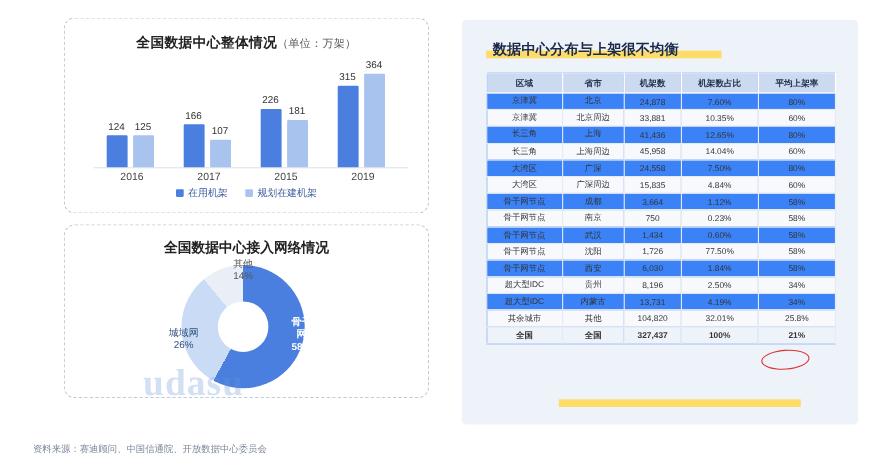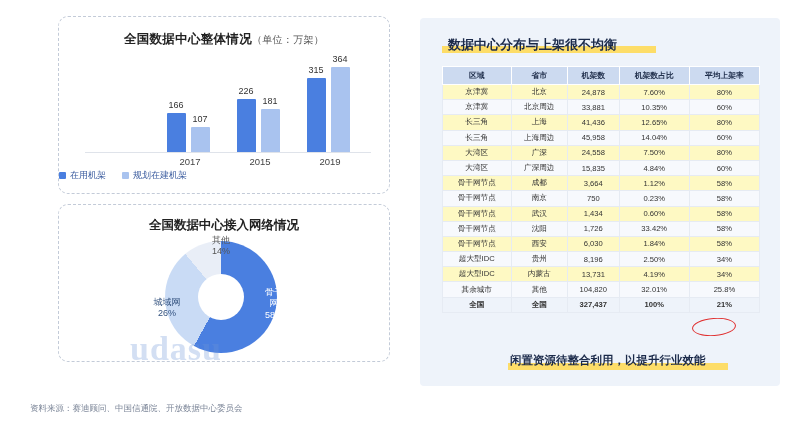--- a/index.html
+++ b/index.html
@@ -49,21 +49,21 @@
   }
   .bar-val.v1 { left:0px; }
   .bar-val.v2 { left:24px; }
   .xlab {
     position:absolute; top:96px; left:0; width:62px;
     text-align:center; font-size:9.5px; color:#444;
   }
 
   .legend {
     position:absolute; left:0; right:0; top:152px;
-    display:flex; gap:16px;
+    display:flex; justify-content:center; gap:16px;
     font-size:9px; color:#3b5c9f;
   }
   .legend .it { display:flex; align-items:center; gap:4px; }
   .sw { width:7px; height:7px; border-radius:1px; display:inline-block; }
   .sw.s1 { background:#4a7fe0; }
   .sw.s2 { background:#a9c3ef; }
 
   
   .donut-title {
     position:absolute; left:0; right:0; top:12px; text-align:center;
@@ -77,21 +77,21 @@
       #c9dbf5 208.8deg 320.4deg,
       #e9eef7 320.4deg 360deg
     );
   }
   .donut:after {
     content:""; position:absolute; left:50%; top:50%;
     width:46px; height:46px; margin:-23px 0 0 -23px;
     background:#fff; border-radius:50%;
   }
   .dlab { position:absolute; font-size:9px; line-height:1.25; text-align:center; }
-  .dlab.main { color:#ffffff; right:-4px; top:46px; width:42px; font-weight:normal;padding-left:16px; }
+  .dlab.main { color:#ffffff; right:-4px; top:46px; width:42px; font-weight:bold;padding-left:16px; }
   .dlab.city { color:#33527f; left:-20px; top:56px; width:44px; }
   .dlab.other { color:#555; left:34px; top:-6px; width:44px; }
 
   .source {
     position:absolute; left:30px; bottom:8px;
     font-size:8.5px; color:#7c8698;
   }
 
   
   .right-col {
@@ -105,21 +105,21 @@
   }
   .right-title:after {
     content:""; position:absolute; left:0; right:0; bottom:-1px; height:5px;
     background:#ffd84d; opacity:.85; z-index:-1;
   }
   .title-hl { position:absolute; left:22px; top:28px; width:214px; height:7px; background:#ffd84d; opacity:.85; }
 
   table.dc {
     position:absolute; left:22px; top:48px;
     width:318px; border-collapse:collapse;
-    background:#fef9c3;
+    background:#3b82f6;
     font-size:7.6px; color:#333;
   }
   table.dc th {
     background:#ccdaf0; color:#23324f; font-weight:bold;
     border:1px solid #ffffff;
     padding:3px 2px; text-align:center; font-size:7.8px;
   }
   table.dc td {
     border:1px solid #e6ebf3;
     padding:2.1px 2px; text-align:center;
@@ -158,20 +158,29 @@
   <div class="left-col">
 
     <div class="panel panel-a">
       <div class="bar-title">
         <span>全国数据中心整体情况</span><span class="unit">（单位：万架）</span>
       </div>
 
       <div class="chart-area">
         <div class="axis-line"></div>
 
+        <div class="group" style="left:4px;">
+          <div class="pair">
+            <div class="bar-val v1" style="bottom:32px;">124</div>
+            <div class="bar-val v2" style="bottom:32px;">125</div>
+            <div class="bar b1" style="height:29px;"></div>
+            <div class="bar b2" style="height:29px;"></div>
+          </div>
+          <div class="xlab">2016</div>
+        </div>
 
         <div class="group" style="left:74px;">
           <div class="pair">
             <div class="bar-val v1" style="bottom:42px;">166</div>
             <div class="bar-val v2" style="bottom:28px;">107</div>
             <div class="bar b1" style="height:39px;"></div>
             <div class="bar b2" style="height:25px;"></div>
           </div>
           <div class="xlab">2017</div>
         </div>
@@ -308,21 +317,21 @@
             <td>骨干网节点</td>
             <td>武汉</td>
             <td>1,434</td>
             <td>0.60%</td>
             <td>58%</td>
           </tr>
         <tr>
             <td>骨干网节点</td>
             <td>沈阳</td>
             <td>1,726</td>
-            <td>33.42%</td>
+            <td>77.50%</td>
             <td>58%</td>
           </tr>
         <tr>
             <td>骨干网节点</td>
             <td>西安</td>
             <td>6,030</td>
             <td>1.84%</td>
             <td>58%</td>
           </tr>
         <tr>
@@ -352,16 +361,15 @@
             <td>327,437</td>
             <td>100%</td>
             <td>21%</td>
           </tr>
       </tbody>
     </table>
 
     <div class="circle-mark" style="left:272px; top:300px;"></div>
 
     <div class="footer-hl"></div>
-    <div class="footer-note">闲置资源待整合利用，以提升行业效能</div>
   </div>
 
 </div>
 
 </body></html>

